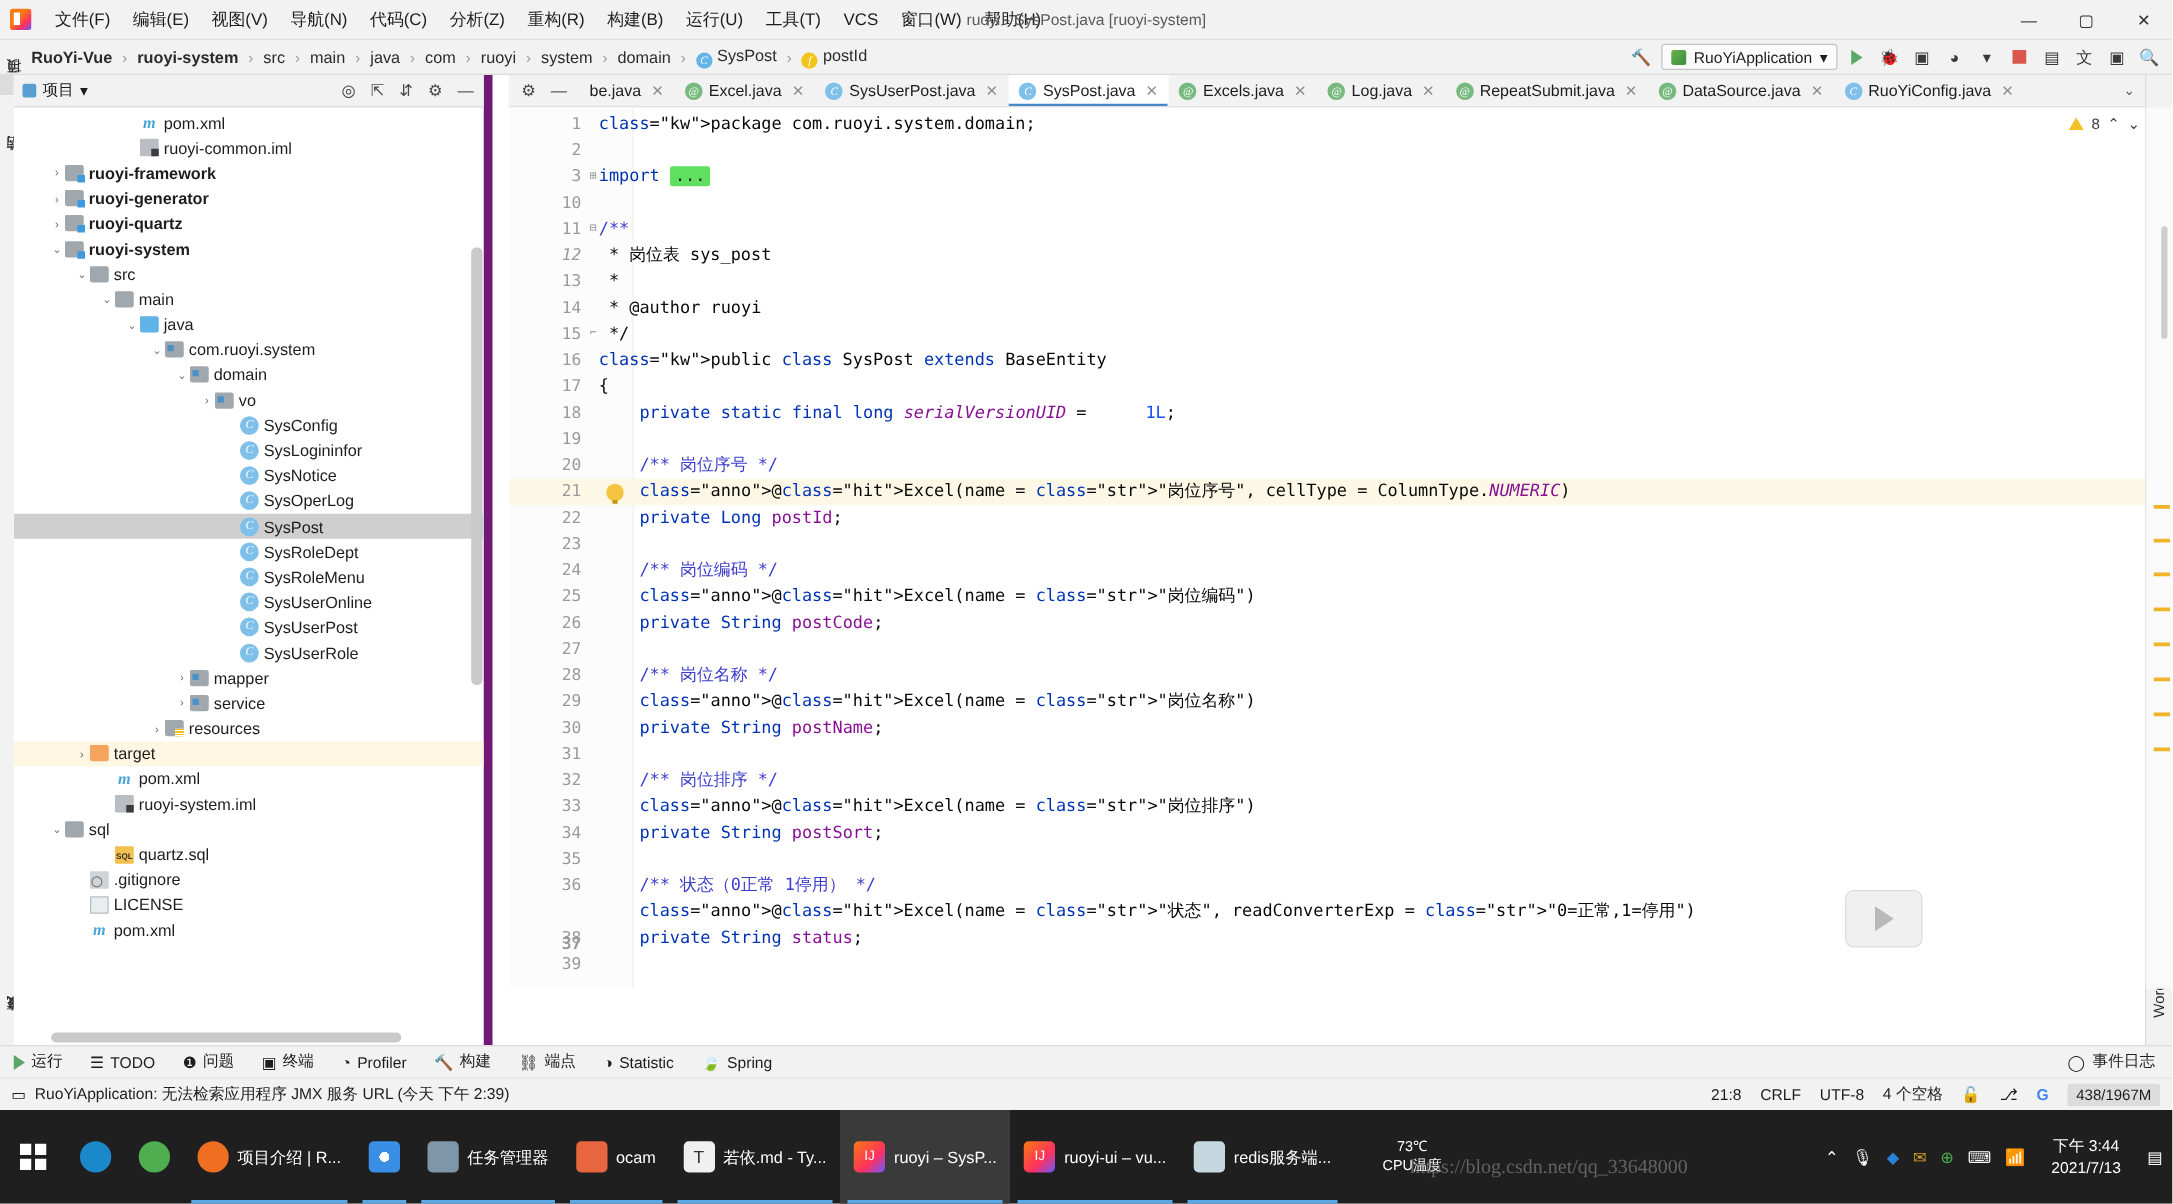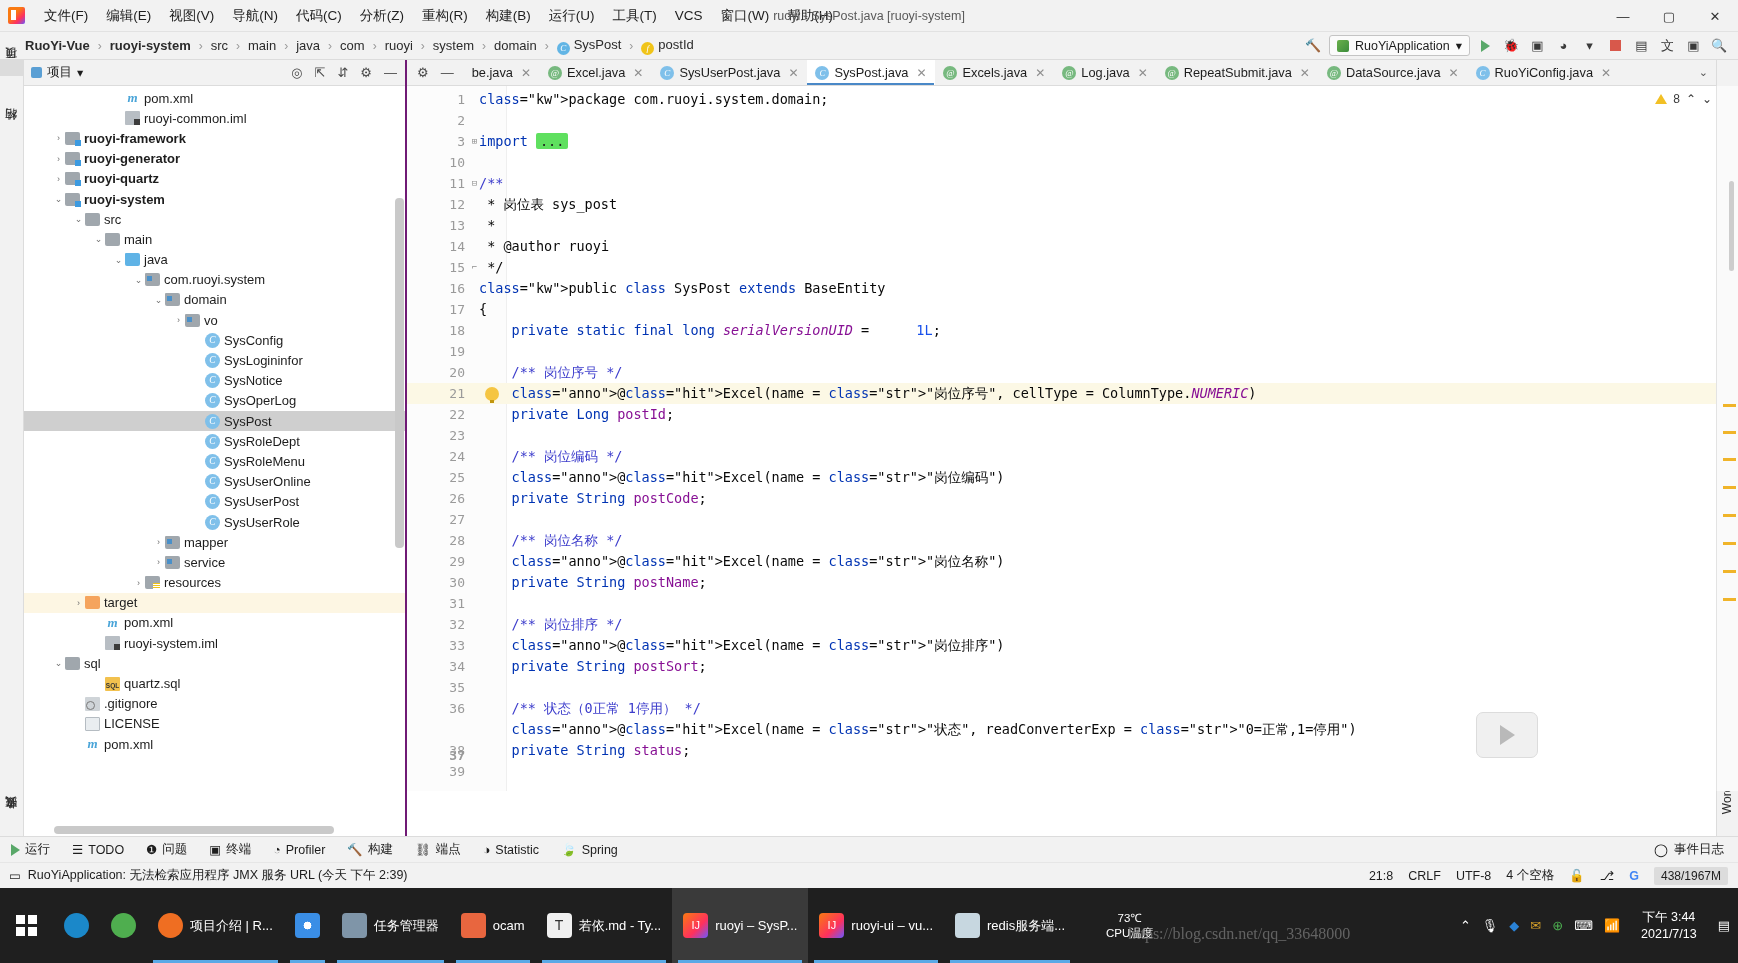--- a/index.html
+++ b/index.html
@@ -63,22 +63,22 @@
     font-size:12px; color:#2b2b2b; padding:8px 3px; white-space:nowrap;
   }
   .vtab.active{ background:#dcdcdc; }
   .rightstrip{
     position:absolute; right:0; top:60px; width:22px; height:776px;
     background:#f2f2f2; border-left:1px solid #dcdcdc;
   }
 
   
   .projwin{
-    position:absolute; left:24px; top:60px; width:383px; height:776px;
-    background:#ffffff; border-right:2px solid #701a75; overflow:hidden;
+    position:absolute; left:11px; top:60px; width:383px; height:776px;
+    background:#ffffff; border-right:7px solid #701a75; overflow:hidden;
   }
   .projhead{
     height:26px; background:#f2f2f2; display:flex; align-items:center;
     border-bottom:1px solid #dcdcdc; font-size:12.5px; color:#1d1d1d;
   }
   .projhead .ptitle{ display:flex;align-items:center;gap:5px; padding-left:7px; }
   .projhead .pi{ margin-left:auto; display:flex; align-items:center; gap:12px; padding-right:8px;
     font-size:13px; color:#4a4a4a; }
   .blue-sq{ width:11px;height:11px;background:#5a9fd4;border-radius:2px;display:inline-block;}
 
@@ -556,21 +556,21 @@
         <div class="ln lnum" style="top: 24px;">2</div>
         <div class="ln lcode" style="top: 24px;"></div>
         <div class="ln lnum" style="top: 45px;">3</div>
         <div class="fold" style="top: 45px;">⊞</div>
         <div class="ln lcode" style="top: 45px;"><span class="kw">import</span> <span class="importfold">...</span></div>
         <div class="ln lnum" style="top: 66px;">10</div>
         <div class="ln lcode" style="top: 66px;"></div>
         <div class="ln lnum" style="top: 87px;">11</div>
         <div class="fold" style="top: 87px;">⊟</div>
         <div class="ln lcode" style="top: 87px;"><span class="jdoc">/**</span></div>
-        <div class="ln lnum" style="top: 108px;">12</div>
+        <div class="ln lnum" style="top: 108px; font-style: italic;">12</div>
         <div class="ln lcode" style="top: 108px;"> * 岗位表 sys_post</div>
         <div class="ln lnum" style="top: 129px;">13</div>
         <div class="ln lcode" style="top: 129px;"> *</div>
         <div class="ln lnum" style="top: 150px;">14</div>
         <div class="ln lcode" style="top: 150px;"> * @author ruoyi</div>
         <div class="ln lnum" style="top: 171px;">15</div>
         <div class="fold" style="top: 171px;">⌐</div>
         <div class="ln lcode" style="top: 171px;"> */</div>
         <div class="ln lnum" style="top: 192px;">16</div>
         <div class="ln lcode" style="top: 192px;"><span <span="" class="kw">class</span>="kw"&gt;public <span class="kw">class</span> SysPost <span class="kw">extends</span> BaseEntity</div>

